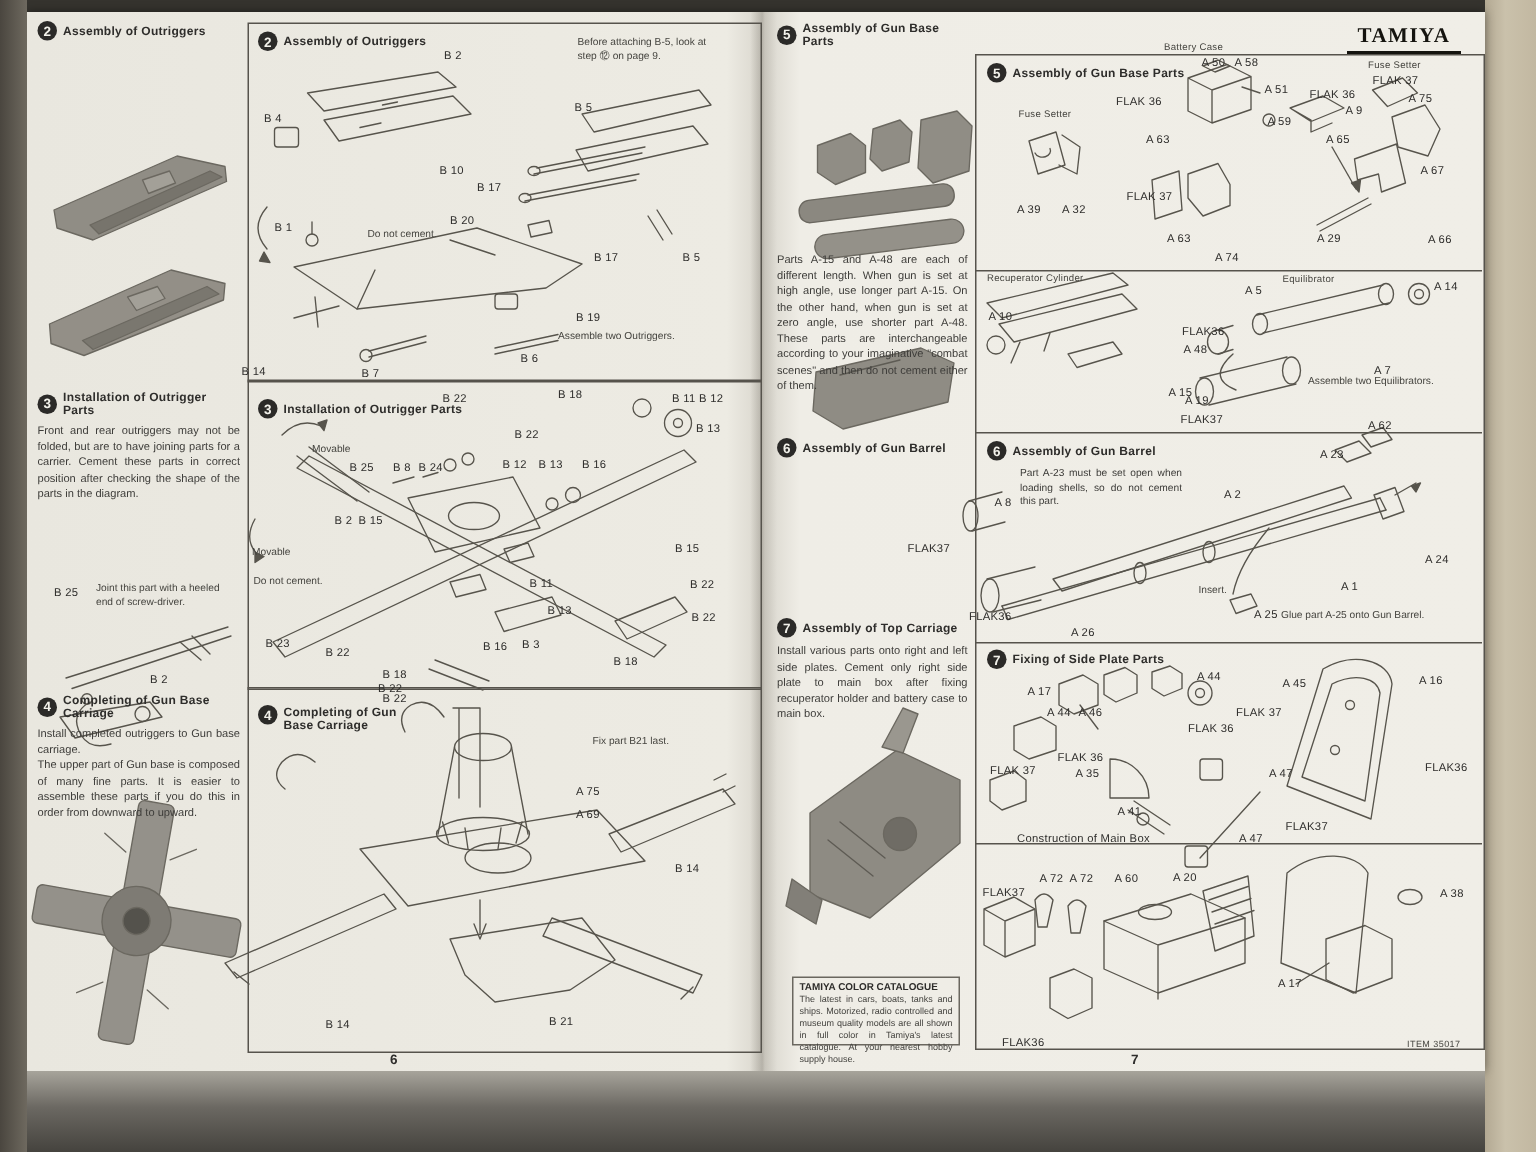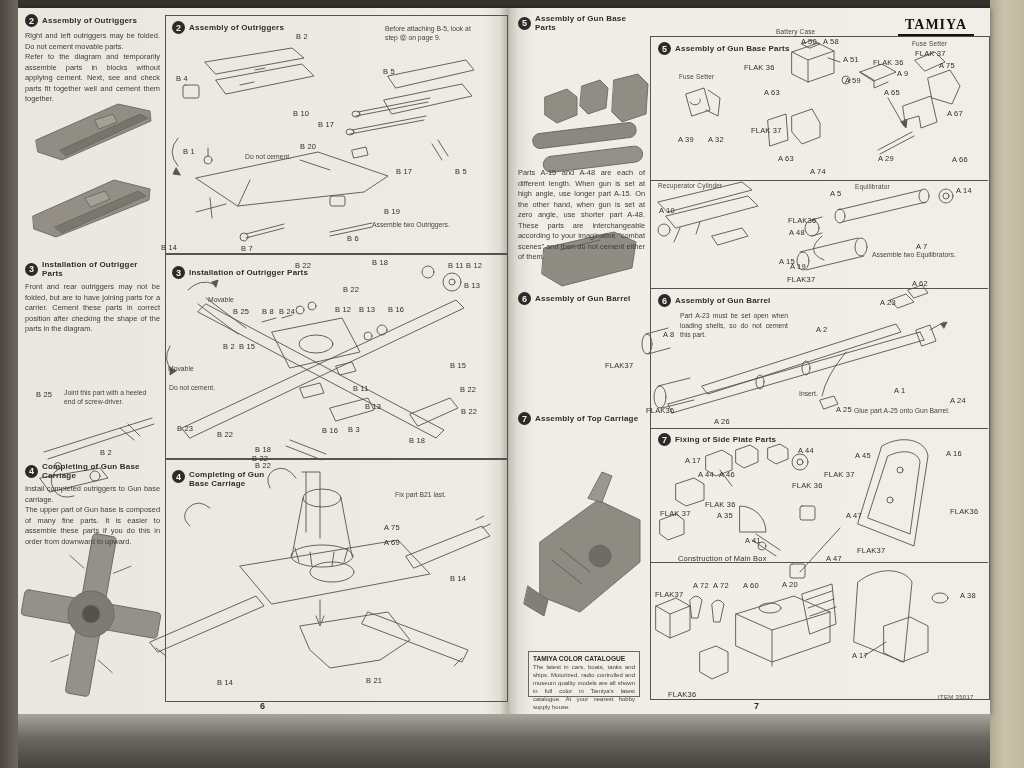--- a/index.html
+++ b/index.html
@@ -277,22 +277,20 @@
         <path d="M528,586 l20,14 -4,16 -20,-12 Z" fill="#827f78"></path>
       </g>
     </g>
   </svg>
 
   <div class="step-block" style="left:25px;top:14px;width:135px;">
     <div class="step-head">
       <span class="num-circle">2</span>
       <span class="step-title">Assembly of Outriggers</span>
     </div>
-    <div class="step-body">Right and left outriggers may be folded. Do not cement movable parts.
-Refer to the diagram and temporarily assemble parts in blocks without applying cement. Next, see and check parts fit together well and cement them together.</div>
   </div>
   <div class="step-block" style="left:25px;top:260px;width:135px;">
     <div class="step-head">
       <span class="num-circle">3</span>
       <span class="step-title">Installation of Outrigger Parts</span>
     </div>
     <div class="step-body">Front and rear outriggers may not be folded, but are to have joining parts for a carrier. Cement these parts in correct position after checking the shape of the parts in the diagram.</div>
   </div>
   <div class="step-block" style="left:25px;top:462px;width:135px;">
     <div class="step-head">
@@ -335,20 +333,21 @@
     <div class="step-head">
       <span class="num-circle">6</span>
       <span class="step-title">Assembly of Gun Barrel</span>
     </div>
   </div>
   <div class="step-block" style="left:518px;top:412px;width:127px;">
     <div class="step-head">
       <span class="num-circle">7</span>
       <span class="step-title">Assembly of Top Carriage</span>
     </div>
+    <div class="step-body">Install various parts onto right and left side plates.  Cement only right side plate to main box after fixing recuperator holder and battery case to main box.</div>
   </div>
 
   <div class="step-block" style="left:658px;top:42px;">
     <div class="step-head">
       <span class="num-circle">5</span>
       <span class="step-title">Assembly of Gun Base Parts</span>
     </div>
   </div>
   <div class="step-block" style="left:658px;top:294px;width:180px;">
     <div class="step-head">
@@ -474,21 +473,21 @@
       <span class="lbl" style="left: 787px; top: 275px;">FLAK37</span>
       <span class="lbl" style="left: 912px; top: 279px;">A 62</span>
     </div>
   <div class="overlay">
       <span class="lbl" style="left: 880px; top: 298px;">A 23</span>
       <span class="lbl" style="left: 816px; top: 325px;">A 2</span>
       <span class="lbl" style="left: 663px; top: 330px;">A 8</span>
       <span class="lbl" style="left: 605px; top: 361px;">FLAK37</span>
       <span class="lbl" style="left: 646px; top: 406px;">FLAK36</span>
       <span class="lbl" style="left: 714px; top: 417px;">A 26</span>
-      <span class="lbl" style="left: 950px; top: 368px; margin-top: 28px;">A 24</span>
+      <span class="lbl" style="left: 950px; top: 368px;">A 24</span>
       <span class="lbl" style="left: 894px; top: 386px;">A 1</span>
       <span class="lbl note" style="left: 799px; top: 390px;">Insert.</span>
       <span class="lbl" style="left: 836px; top: 405px;">A 25</span>
       <span class="lbl note" style="left: 854px; top: 407px;">Glue part A-25 onto Gun Barrel.</span>
     </div>
   <div class="overlay">
       <span class="lbl" style="left: 685px; top: 456px;">A 17</span>
       <span class="lbl" style="left: 798px; top: 446px;">A 44</span>
       <span class="lbl" style="left: 855px; top: 451px;">A 45</span>
       <span class="lbl" style="left: 676px; top: 470px; margin-left: 43px;">A 46</span>

